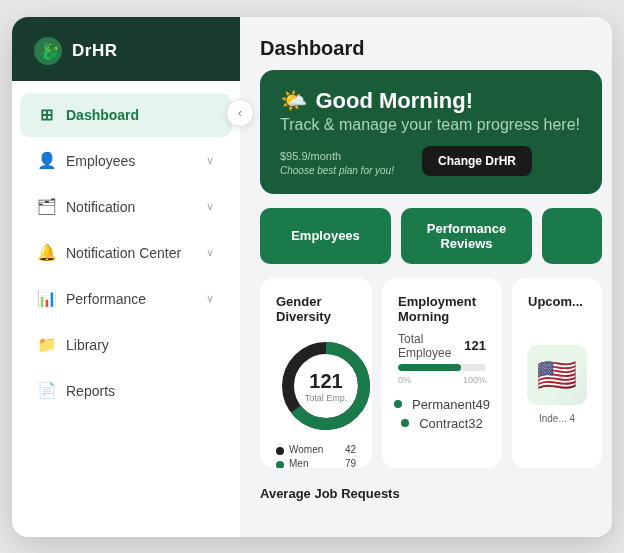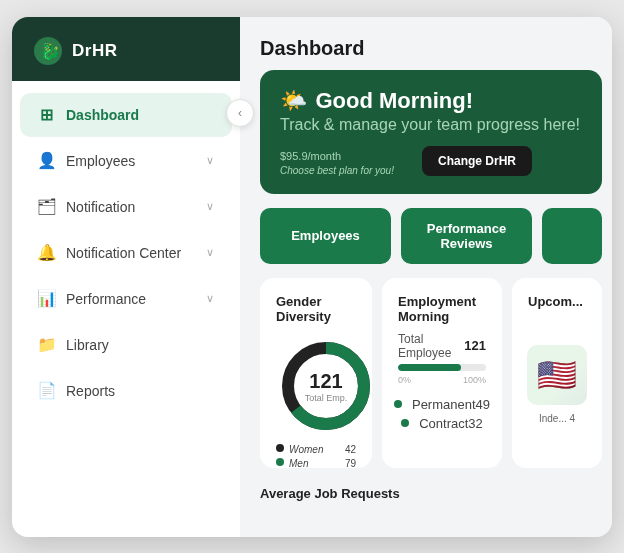--- a/index.html
+++ b/index.html
@@ -267,22 +267,21 @@
     }
     .legend-dot {
       width: 8px;
       height: 8px;
       border-radius: 50%;
       margin-right: 5px;
       display: inline-block;
     }
     .legend-left {
       display: flex;
-      align-items: flex-start;
-      font-style: italic;
+      align-items: flex-end;
     }
     
     .emp-status-card {
       flex: 1.1;
     }
     .emp-total-row {
       display: flex;
       justify-content: space-between;
       align-items: center;
       font-size: 12px;

